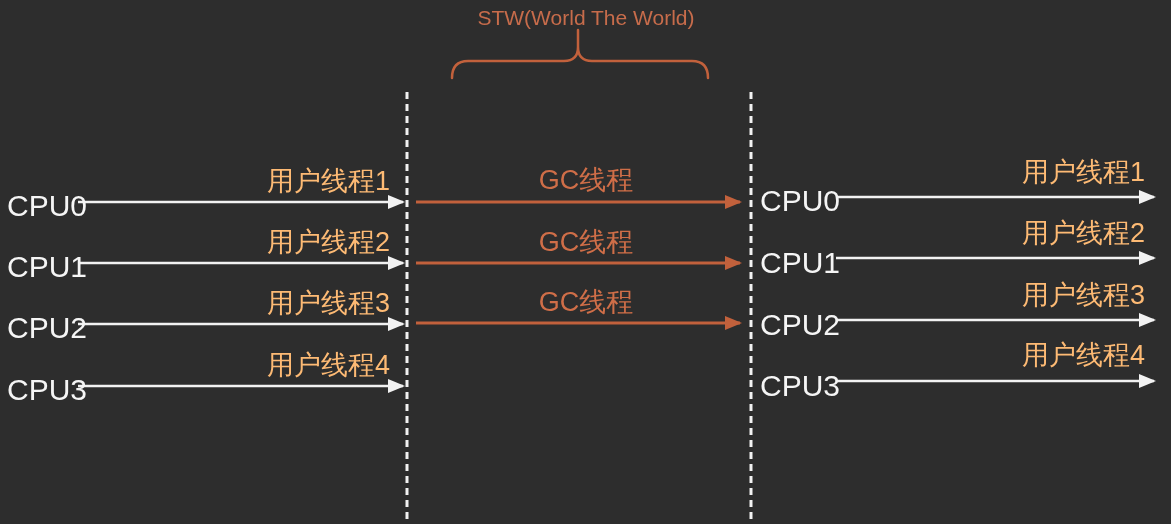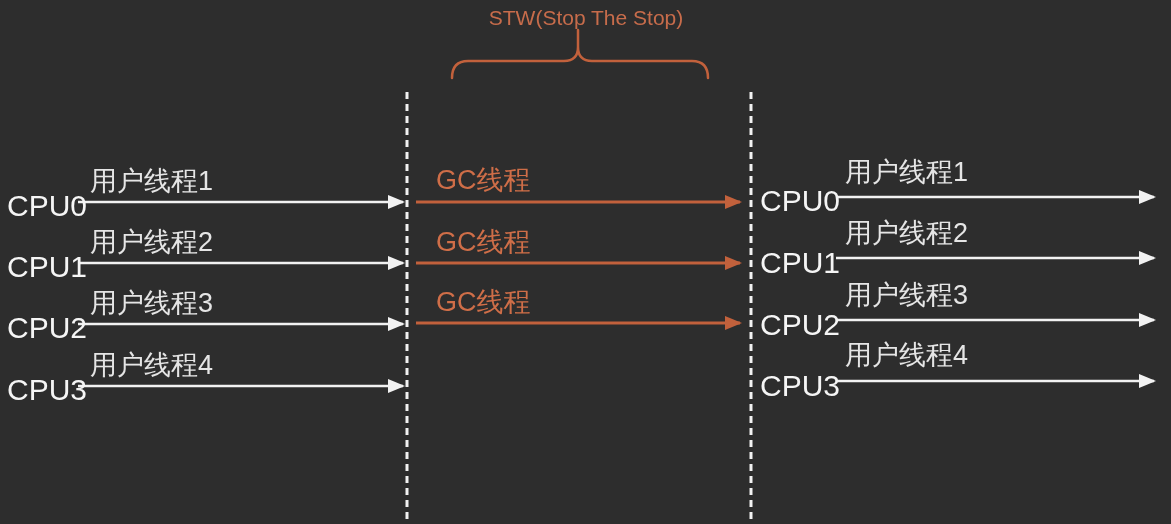--- a/index.html
+++ b/index.html
@@ -37,31 +37,31 @@
   }
   .cpu-label {
     font-size: 30px;
     line-height: 34px;
     color: #f5f5f5;
   }
   .cpu-left { left: 7px; }
   .cpu-right { left: 760px; }
   .thread-label {
     width: 300px;
-    text-align: left;
+    text-align: right;
     font-size: 27px;
     line-height: 30px;
-    color: #e5e5e5;
+    color: #fdba74;
   }
   .thread-left { left: 90px; }
   .thread-right { left: 845px; }
   .gc-label {
     left: 436px;
     width: 300px;
-    text-align: left;
+    text-align: center;
     font-size: 27px;
     line-height: 30px;
     color: #cf6e48;
   }
 </style>
 </head>
 <body>
 
 <div class="canvas">
 
@@ -88,21 +88,21 @@
     <line x1="416" y1="202" x2="740" y2="202" stroke="#c2613c" stroke-width="3" marker-end="url(#ah-orange)"></line>
     <line x1="416" y1="263" x2="740" y2="263" stroke="#c2613c" stroke-width="3" marker-end="url(#ah-orange)"></line>
     <line x1="416" y1="323" x2="740" y2="323" stroke="#c2613c" stroke-width="3" marker-end="url(#ah-orange)"></line>
 
     <line x1="836" y1="197" x2="1154" y2="197" stroke="#f2f2f2" stroke-width="2.5" marker-end="url(#ah-white)"></line>
     <line x1="836" y1="258" x2="1154" y2="258" stroke="#f2f2f2" stroke-width="2.5" marker-end="url(#ah-white)"></line>
     <line x1="836" y1="320" x2="1154" y2="320" stroke="#f2f2f2" stroke-width="2.5" marker-end="url(#ah-white)"></line>
     <line x1="836" y1="381" x2="1154" y2="381" stroke="#f2f2f2" stroke-width="2.5" marker-end="url(#ah-white)"></line>
   </svg>
 
-  <div class="label title">STW(Stop The Stop)</div>
+  <div class="label title">STW(World The World)</div>
 
   <div class="label cpu-label cpu-left" style="top:189px">CPU0</div>
   <div class="label cpu-label cpu-left" style="top:250px">CPU1</div>
   <div class="label cpu-label cpu-left" style="top:311px">CPU2</div>
   <div class="label cpu-label cpu-left" style="top:373px">CPU3</div>
 
   <div class="label thread-label thread-left" style="top:166px">用户线程1</div>
   <div class="label thread-label thread-left" style="top:227px">用户线程2</div>
   <div class="label thread-label thread-left" style="top:288px">用户线程3</div>
   <div class="label thread-label thread-left" style="top:350px">用户线程4</div>

